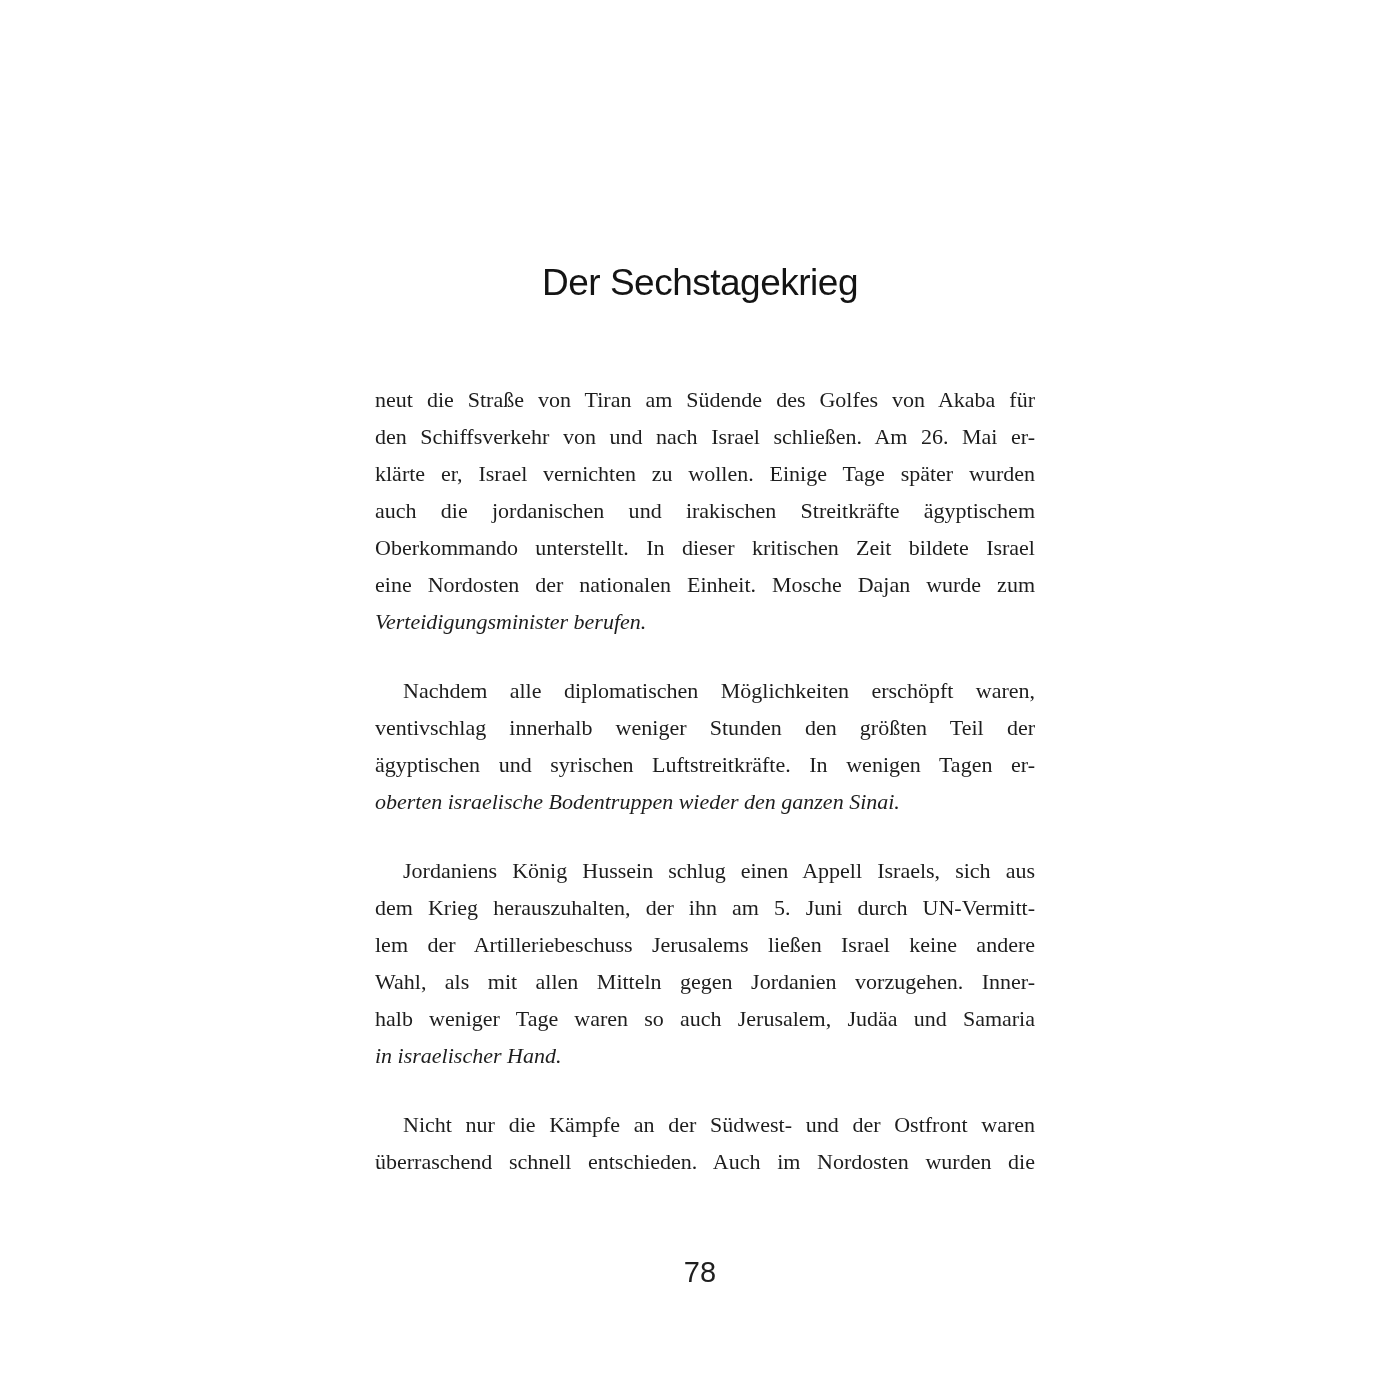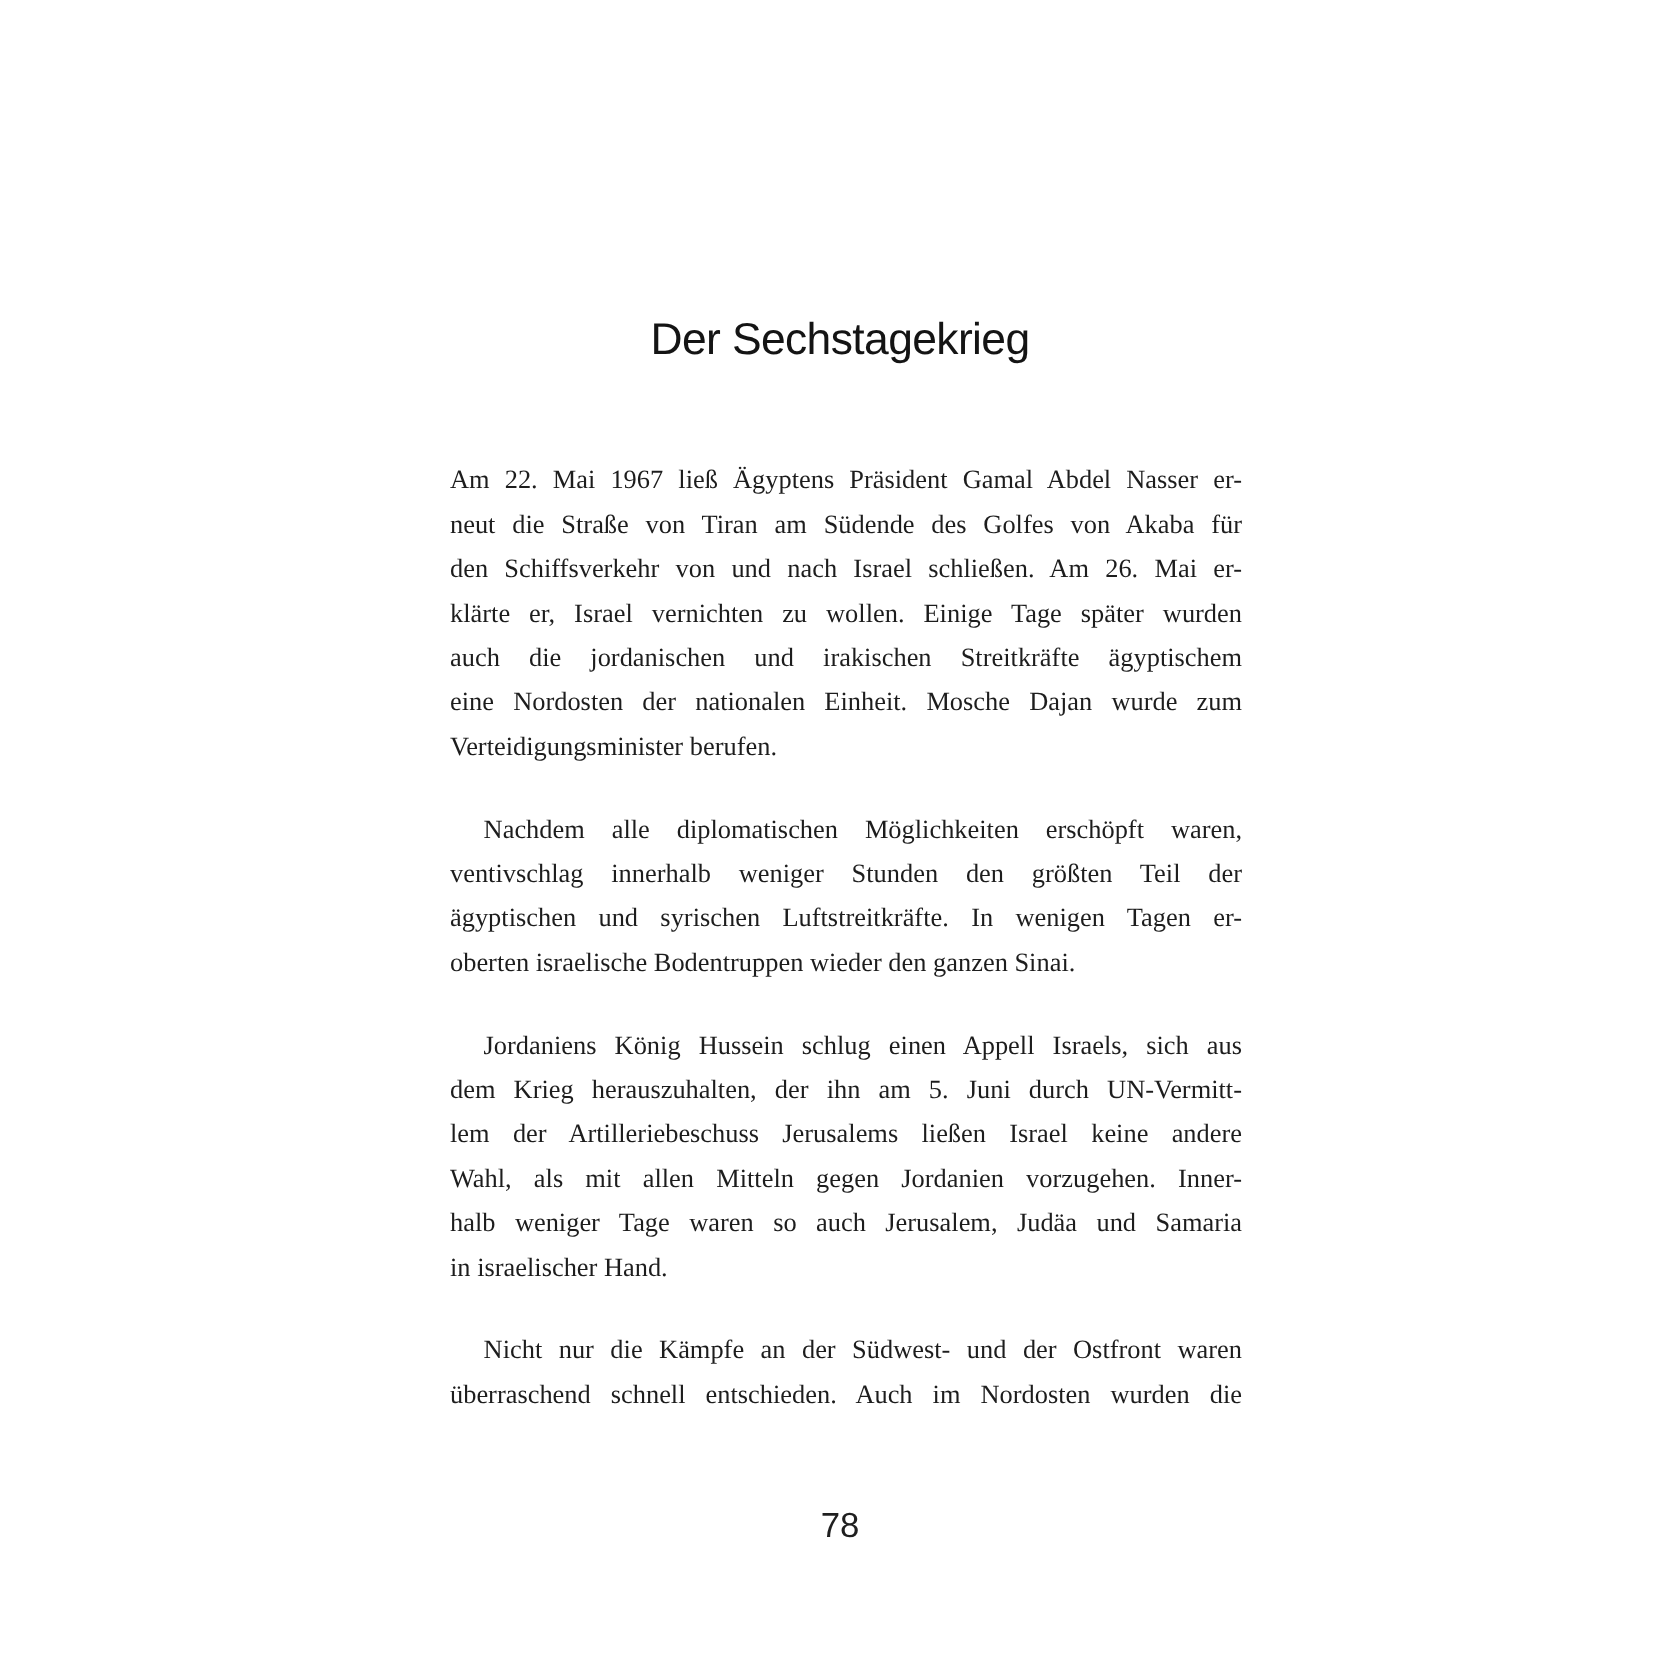--- a/index.html
+++ b/index.html
@@ -42,20 +42,21 @@
     height: 37px;
     overflow: hidden;
     text-align: justify;
     text-align-last: justify;
     text-justify: inter-word;
     white-space: normal;
   }
   .text-line.last {
     text-align: right;
     text-align-last: left;
+    font-style: italic;
   }
   .text-line.indent {
     text-indent: 28px;
     margin-top: 32px;
   }
   .page-number {
     position: absolute;
     top: 1256px;
     left: 0;
     width: 100%;
@@ -65,25 +66,25 @@
     color: #1f1f1f;
   }
 </style>
 </head>
 <body>
 
 <div class="page">
   <h1 class="chapter-title">Der Sechstagekrieg</h1>
 
   <div class="page-body" id="page-body">
-      <div class="text-line">Am 22. Mai 1967 ließ Ägyptens Präsident Gamal Abdel Nasser er-</div>
       <div class="text-line">neut die Straße von Tiran am Südende des Golfes von Akaba für</div>
       <div class="text-line">den Schiffsverkehr von und nach Israel schließen. Am 26. Mai er-</div>
       <div class="text-line">klärte er, Israel vernichten zu wollen. Einige Tage später wurden</div>
       <div class="text-line">auch die jordanischen und irakischen Streitkräfte ägyptischem</div>
+      <div class="text-line">Oberkommando unterstellt. In dieser kritischen Zeit bildete Israel</div>
       <div class="text-line">eine Nordosten der nationalen Einheit. Mosche Dajan wurde zum</div>
       <div class="text-line last">Verteidigungsminister berufen.</div>
       <div class="text-line indent">Nachdem alle diplomatischen Möglichkeiten erschöpft waren,</div>
       <div class="text-line">ventivschlag innerhalb weniger Stunden den größten Teil der</div>
       <div class="text-line">ägyptischen und syrischen Luftstreitkräfte. In wenigen Tagen er-</div>
       <div class="text-line last">oberten israelische Bodentruppen wieder den ganzen Sinai.</div>
       <div class="text-line indent">Jordaniens König Hussein schlug einen Appell Israels, sich aus</div>
       <div class="text-line">dem Krieg herauszuhalten, der ihn am 5. Juni durch UN-Vermitt-</div>
       <div class="text-line">lem der Artilleriebeschuss Jerusalems ließen Israel keine andere</div>
       <div class="text-line">Wahl, als mit allen Mitteln gegen Jordanien vorzugehen. Inner-</div>

